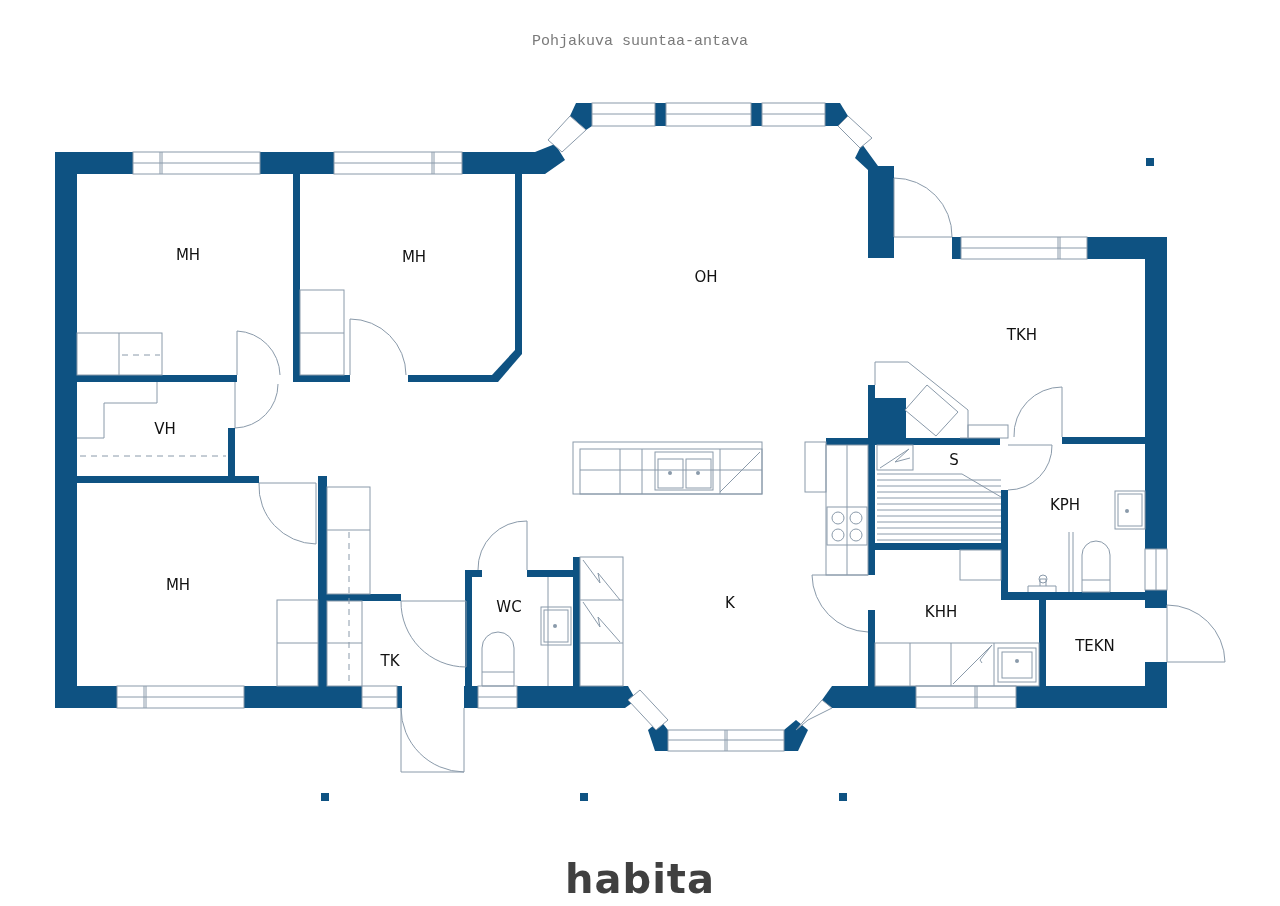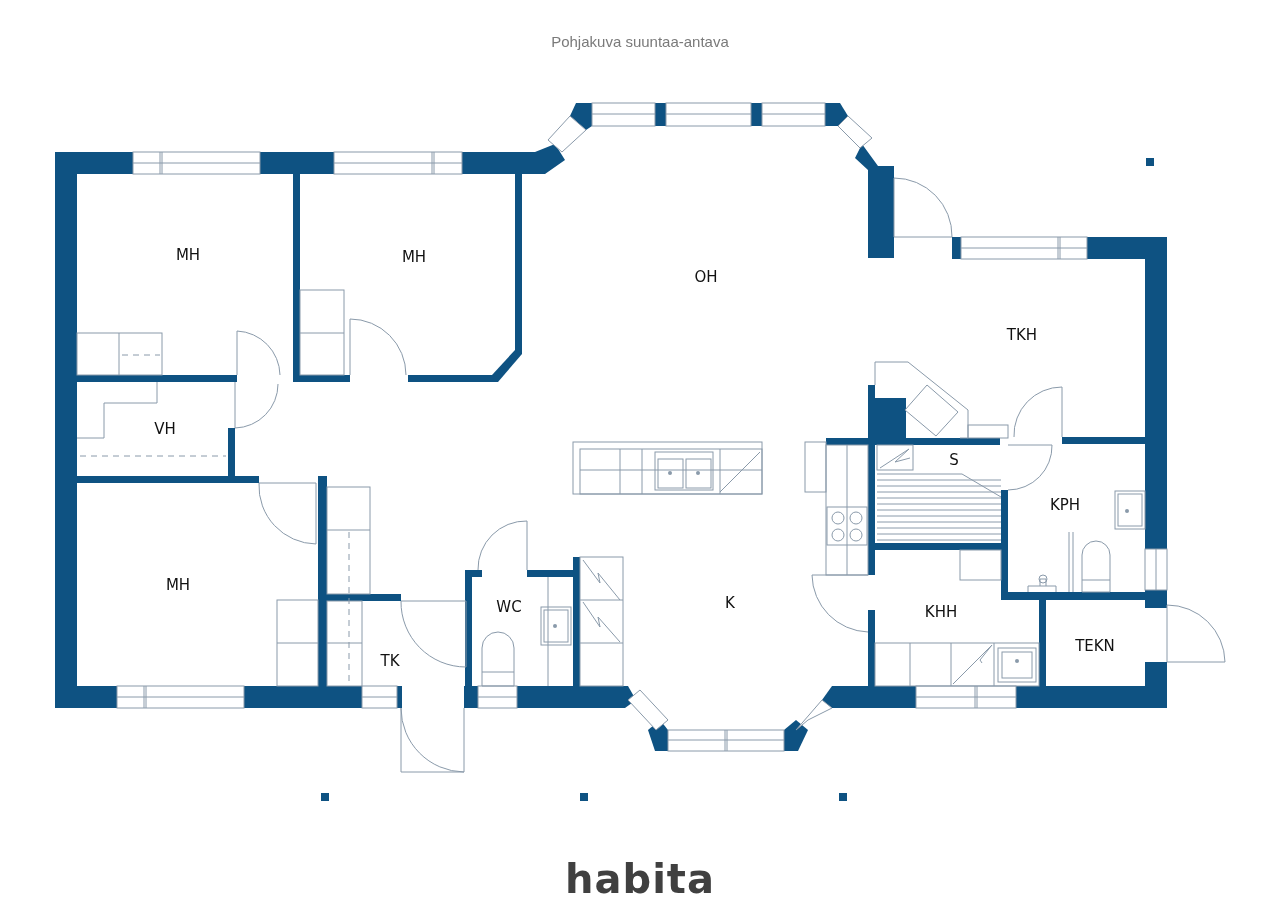--- a/index.html
+++ b/index.html
@@ -1,17 +1,17 @@
 <!DOCTYPE html>
 <html><head>
 <meta charset="utf-8">
 <style>
   html, body { margin: 0; padding: 0; background: #ffffff; }
   body { width: 1280px; height: 906px; position: relative; overflow: hidden; font-family: "Liberation Sans", sans-serif; }
-  .caption { position: absolute; left: 0; width: 1280px; top: 33px; text-align: center; font-size: 15px; color: #7a7a7a; }
+  .caption { position: absolute; left: 0; width: 1280px; top: 33px; text-align: center; font-size: 15px; color: #7a7a7a; font-family: Liberation Mono, monospace; }
   svg.plan { position: absolute; left: 0; top: 0; }
   .wall { fill: #0e5282; }
   .thin { fill: none; stroke: #8a9aaa; stroke-width: 1; }
   .win { fill: #ffffff; stroke: #8a9aaa; stroke-width: 1; }
   .room-label { font-family: "DejaVu Sans", sans-serif; font-size: 15px; fill: #111111; text-anchor: middle; dominant-baseline: middle; }
   .logo { position: absolute; left: 0; width: 1280px; top: 856px; text-align: center; font-family: "DejaVu Sans", sans-serif; font-weight: bold; font-size: 40px; color: #404040; letter-spacing: 1px; }
   .dash { fill: none; stroke: #8a9aaa; stroke-width: 1; stroke-dasharray: 6 5; }
 </style>
 </head>
 <body>

